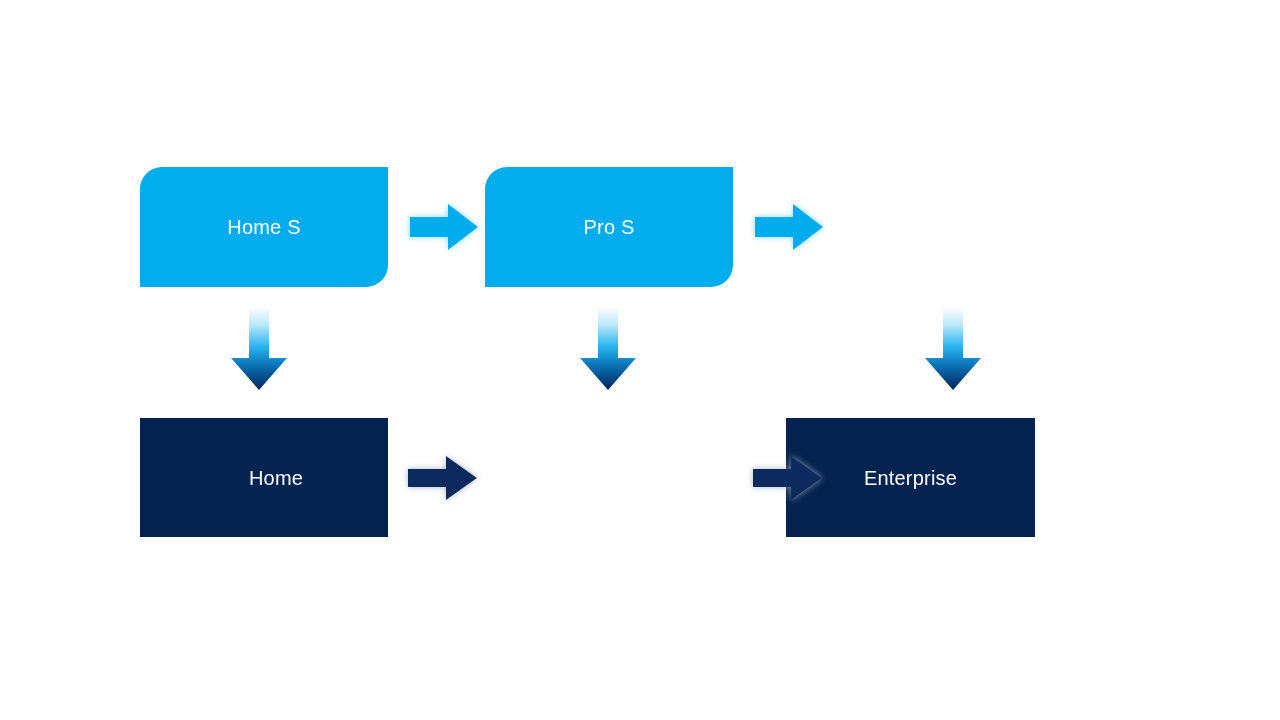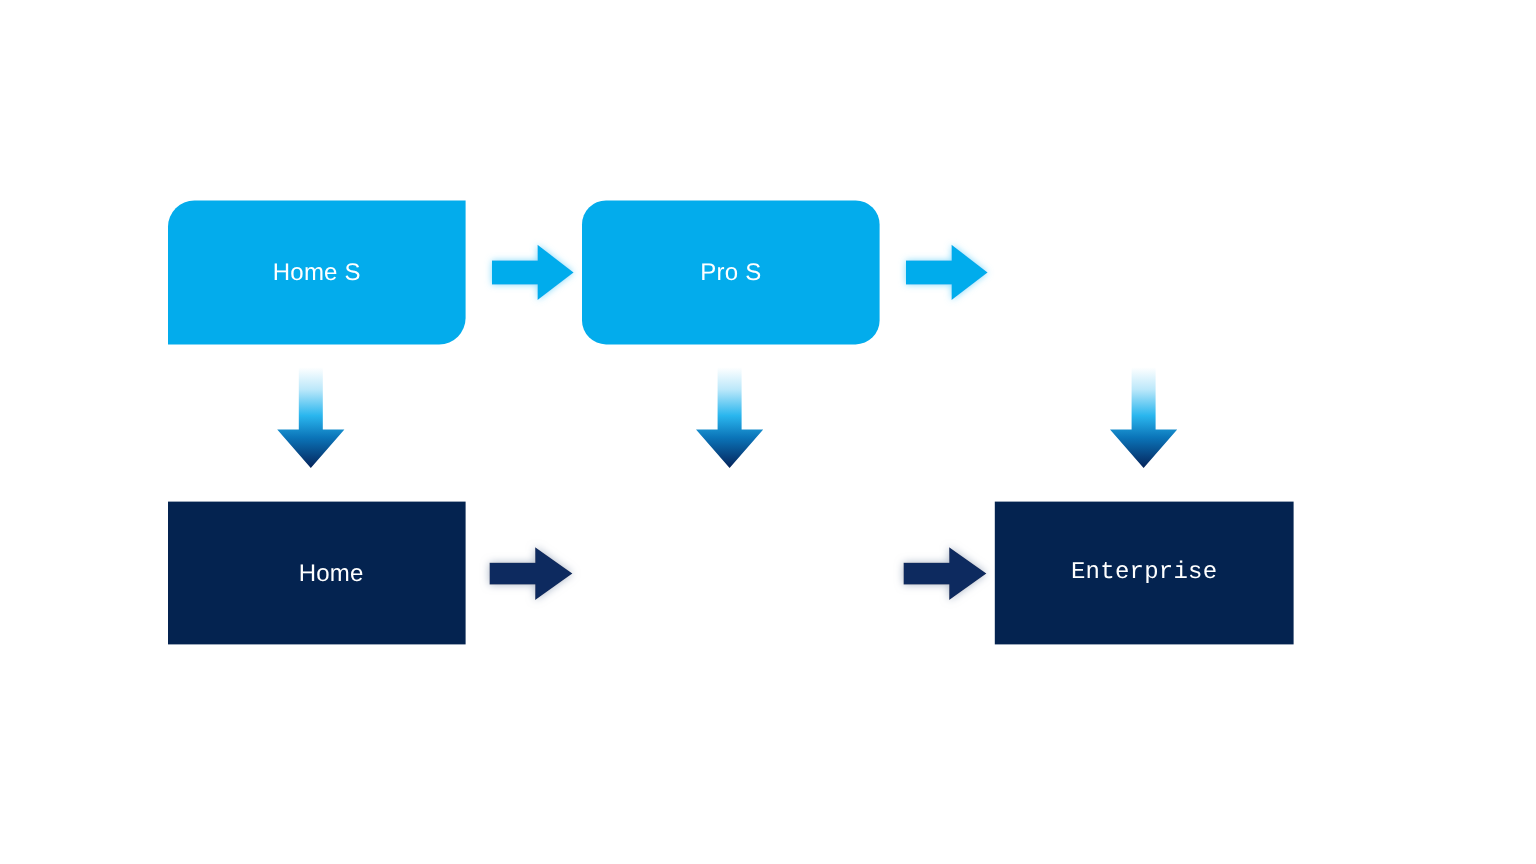--- a/index.html
+++ b/index.html
@@ -58,21 +58,21 @@
 </style>
 </head>
 <body>
 
 <div id="canvas">
 
   <div class="node node-top" style="left:140px; top:167px; width:248px; height:120px;">
     <span class="node-label">Home S</span>
   </div>
 
-  <div class="node node-top" style="left:485px; top:167px; width:248px; height:120px;border-radius:20px;">
+  <div class="node node-top" style="left:485px; top:167px; width:248px; height:120px;">
     <span class="node-label">Pro S</span>
   </div>
 
 
   <div class="arrow" style="left:404px; top:199px; width:78px; height:56px;">
     <svg width="78" height="56" viewBox="0 0 78 56">
       <defs>
         <filter id="glowBlue1" x="-50%" y="-50%" width="200%" height="200%">
           <feDropShadow dx="0" dy="0" stdDeviation="3.2" flood-color="#7FD9FA" flood-opacity="0.95"></feDropShadow>
         </filter>
@@ -135,21 +135,21 @@
       </defs>
       <path d="M 21,0 L 41,0 L 41,52 L 59,52 L 31,84 L 3,52 L 21,52 Z" fill="url(#vgrad3)"></path>
     </svg>
   </div>
 
   <div class="node node-bottom" style="left:140px; top:418px; width:248px; height:119px;padding-left:24px;">
     <span class="node-label">Home</span>
   </div>
 
 
-  <div class="node node-bottom" style="left:829px; top:418px; width:249px; height:119px;font-family:Liberation Mono, monospace;">
+  <div class="node node-bottom" style="left:786px; top:418px; width:249px; height:119px;">
     <span class="node-label">Enterprise</span>
   </div>
 
   <div class="arrow" style="left:401px; top:450px; width:82px; height:56px;">
     <svg width="82" height="56" viewBox="0 0 82 56">
       <defs>
         <filter id="glowNavy1" x="-60%" y="-60%" width="220%" height="220%">
           <feDropShadow dx="0" dy="0" stdDeviation="3.4" flood-color="#9BA9BE" flood-opacity="0.85"></feDropShadow>
         </filter>
       </defs>

